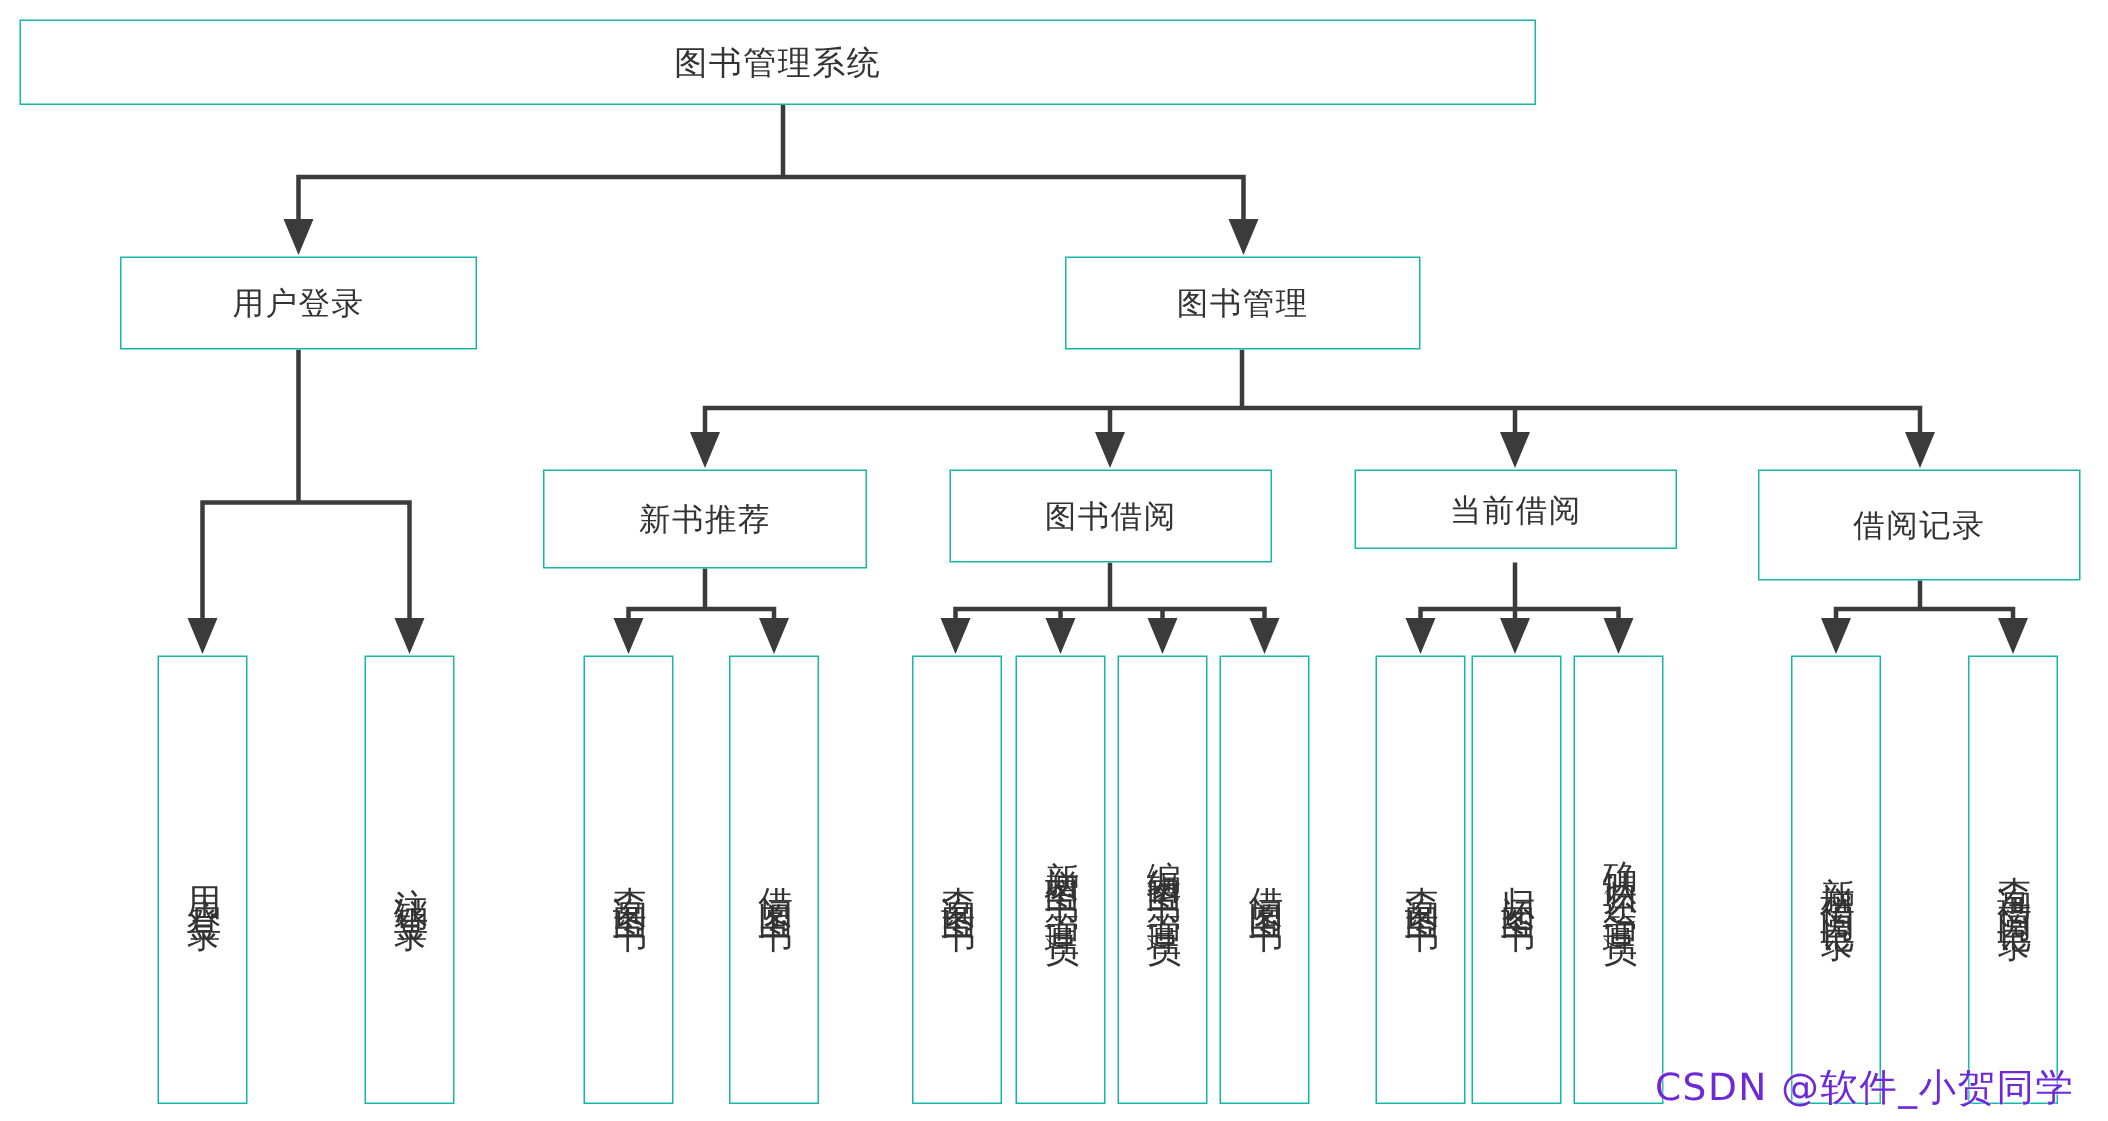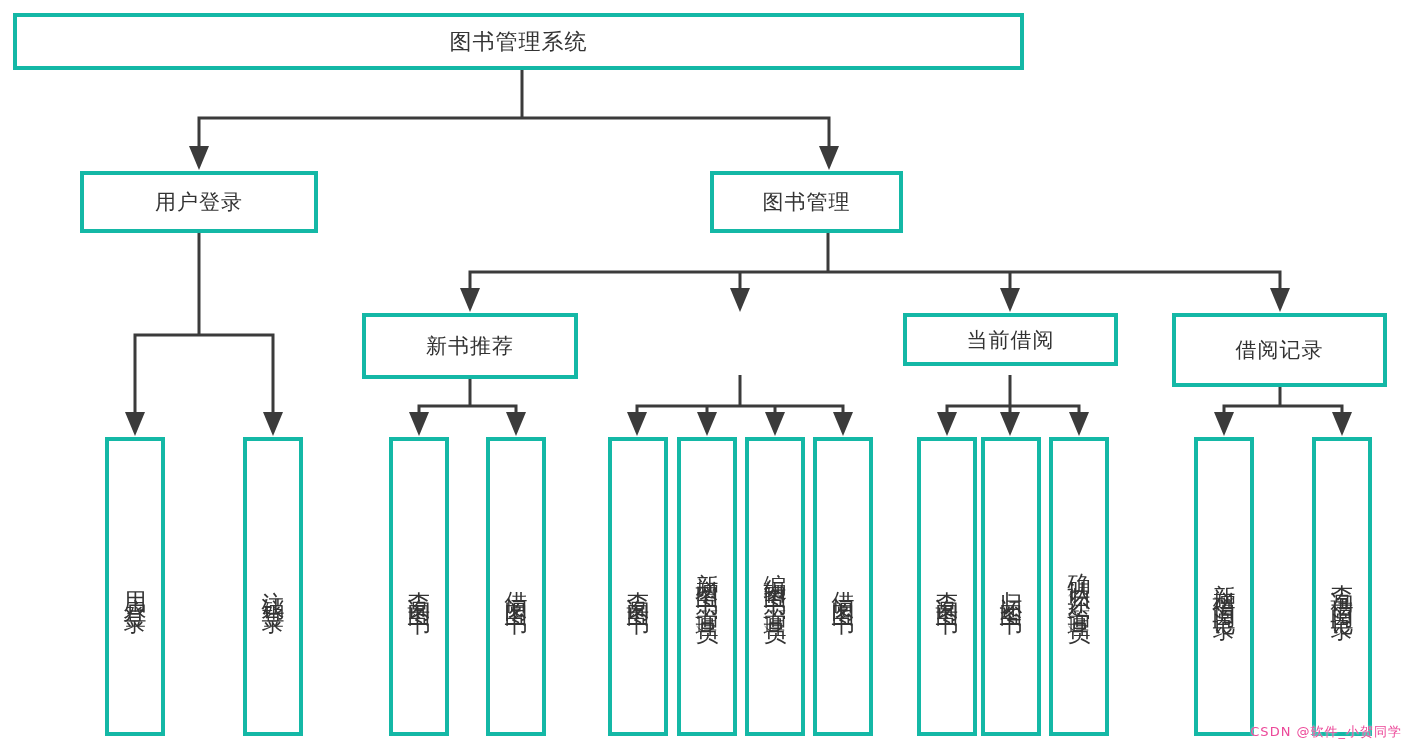--- a/index.html
+++ b/index.html
@@ -8,42 +8,42 @@
     width: 1405px;
     height: 747px;
     background: #ffffff;
     font-family: "DejaVu Sans", "Liberation Sans", sans-serif;
     overflow: hidden;
   }
   #connectors { position: absolute; left: 0; top: 0; }
   .node {
     position: absolute;
     box-sizing: border-box;
-    border: 4px solid #14b8a6;
+    border: 1px solid #14b8a6;
     background: #ffffff;
     display: flex;
     align-items: center;
     justify-content: center;
     color: #333333;
   }
   .hbox { font-size: 21px; letter-spacing: 1px; }
   .hbox.root { font-size: 22px; }
   .vbox .vtext {
     writing-mode: vertical-rl;
     font-size: 23px;
     letter-spacing: 7px;
     line-height: 1;
     color: #333333;
   }
   .watermark {
     position: absolute;
-    right: 3px;
+    right: 22px;
     bottom: 6px;
-    font-size: 13px;
-    color: #ec4899;
+    font-size: 25px;
+    color: #6d28d9;
     letter-spacing: 1px;
     text-shadow: 0 0 2px #ffffff;
     white-space: nowrap;
   }
 </style>
 </head>
 <body>
 
 <div id="canvas">
 
@@ -102,26 +102,29 @@
     </g>
   </svg>
 
   <div class="node hbox root" style="left:13px; top:13px; width:1011px; height:57px;">
     <span>图书管理系统</span>
   </div>
 
   <div class="node hbox" style="left:80px; top:171px; width:238px; height:62px;">
     <span>用户登录</span>
   </div>
-  <div class="node hbox" style="left:710px; top:171px; width:193px; height:62px;">
+  <div class="node hbox" style="left:710px; top:171px; width:237px; height:62px;">
     <span>图书管理</span>
   </div>
 
   <div class="node hbox" style="left:362px; top:313px; width:216px; height:66px;">
     <span>新书推荐</span>
+  </div>
+  <div class="node hbox" style="left:633px; top:313px; width:215px; height:62px;">
+    <span>图书借阅</span>
   </div>
   <div class="node hbox" style="left:903px; top:313px; width:215px; height:53px;">
     <span>当前借阅</span>
   </div>
   <div class="node hbox" style="left:1172px; top:313px; width:215px; height:74px;">
     <span>借阅记录</span>
   </div>
 
   <div class="node vbox" style="left:105px; top:437px; width:60px; height:299px;">
     <span class="vtext">用户登录</span>

